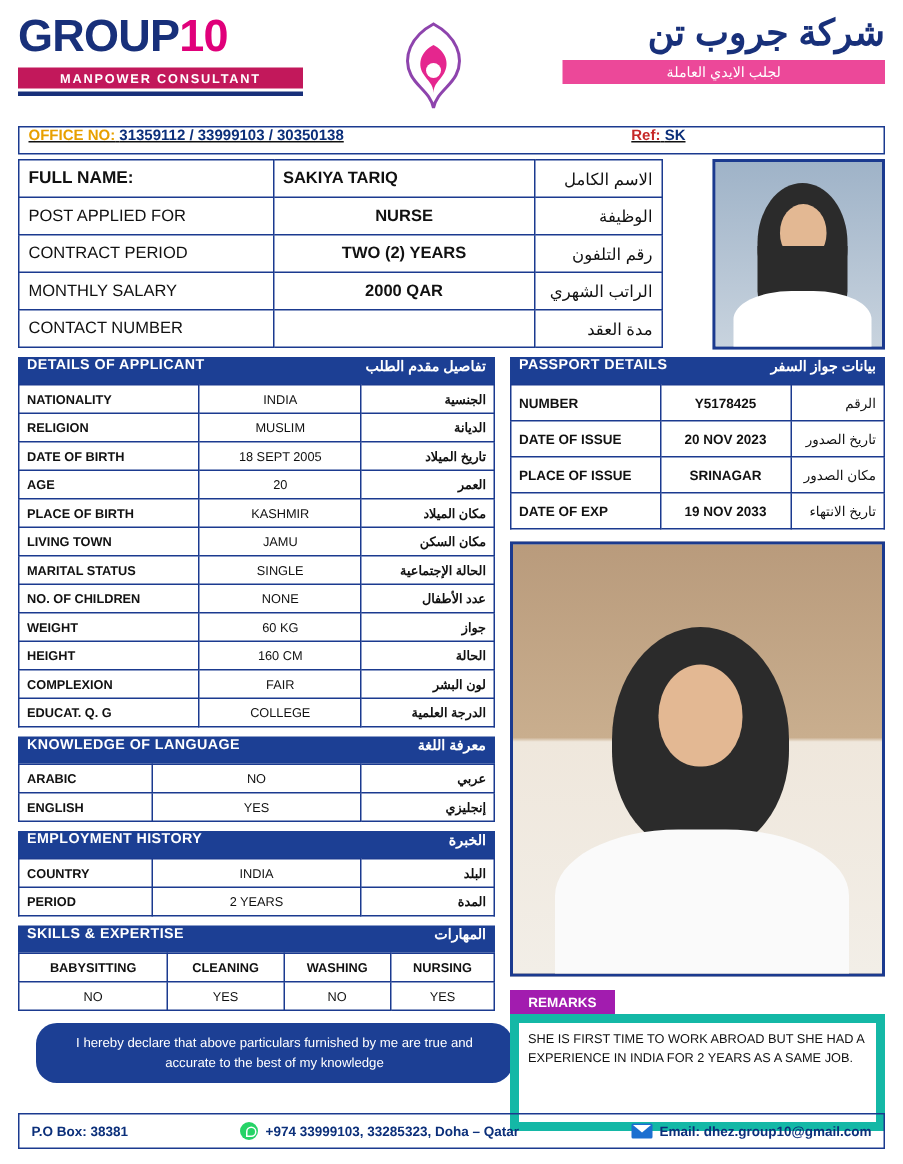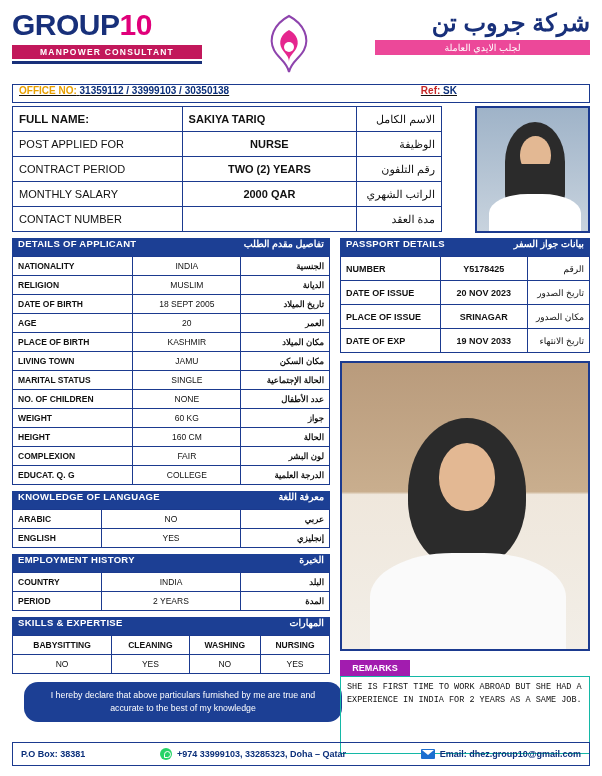--- a/index.html
+++ b/index.html
@@ -85,21 +85,21 @@
 
   table.skills { width:100%; border-collapse:collapse; }
   table.skills td { border:1px solid #1b3a8f; height:19px; font-size:8.5px; text-align:center; }
   table.skills td.h { font-weight:bold; }
 
   
   .photo-2 { width:250px; height: 290px; border:2px solid #1b3a8f; margin-top:8px; overflow:hidden; background:#cdbfae; }
 
   .remarks-head { background:#a21caf; color:#fff; font-size:9px; font-weight:bold; width:70px;
                   text-align:center; padding:3px 0; margin-top:9px; }
-  .remarks-box { border:1px solid #14b8a6; height: 78px; font-size:8.5px; padding:4px 6px; line-height:1.5;font-family:Liberation Mono, monospace; }
+  .remarks-box { border:6px solid #14b8a6; height: 78px; font-size:8.5px; padding:4px 6px; line-height:1.5; }
 
   
   .declare { margin: 8px 12px 0 12px; background:#1c3f94; color:#fff; border-radius:14px;
              text-align:center; font-size:8.8px; padding:7px 10px; line-height:1.5; width: 318px; }
 
   
   .footer { position:absolute; left:12px; right:12px; bottom:10px; border:1px solid #1b3a8f;
             height:24px; display:flex; align-items:center; font-size:9px; font-weight:bold; color:#0b2f7a; }
   .f-pobox { padding-left:8px; }
   .f-mid { flex:1; display:flex; align-items:center; justify-content:center; gap:5px; }

